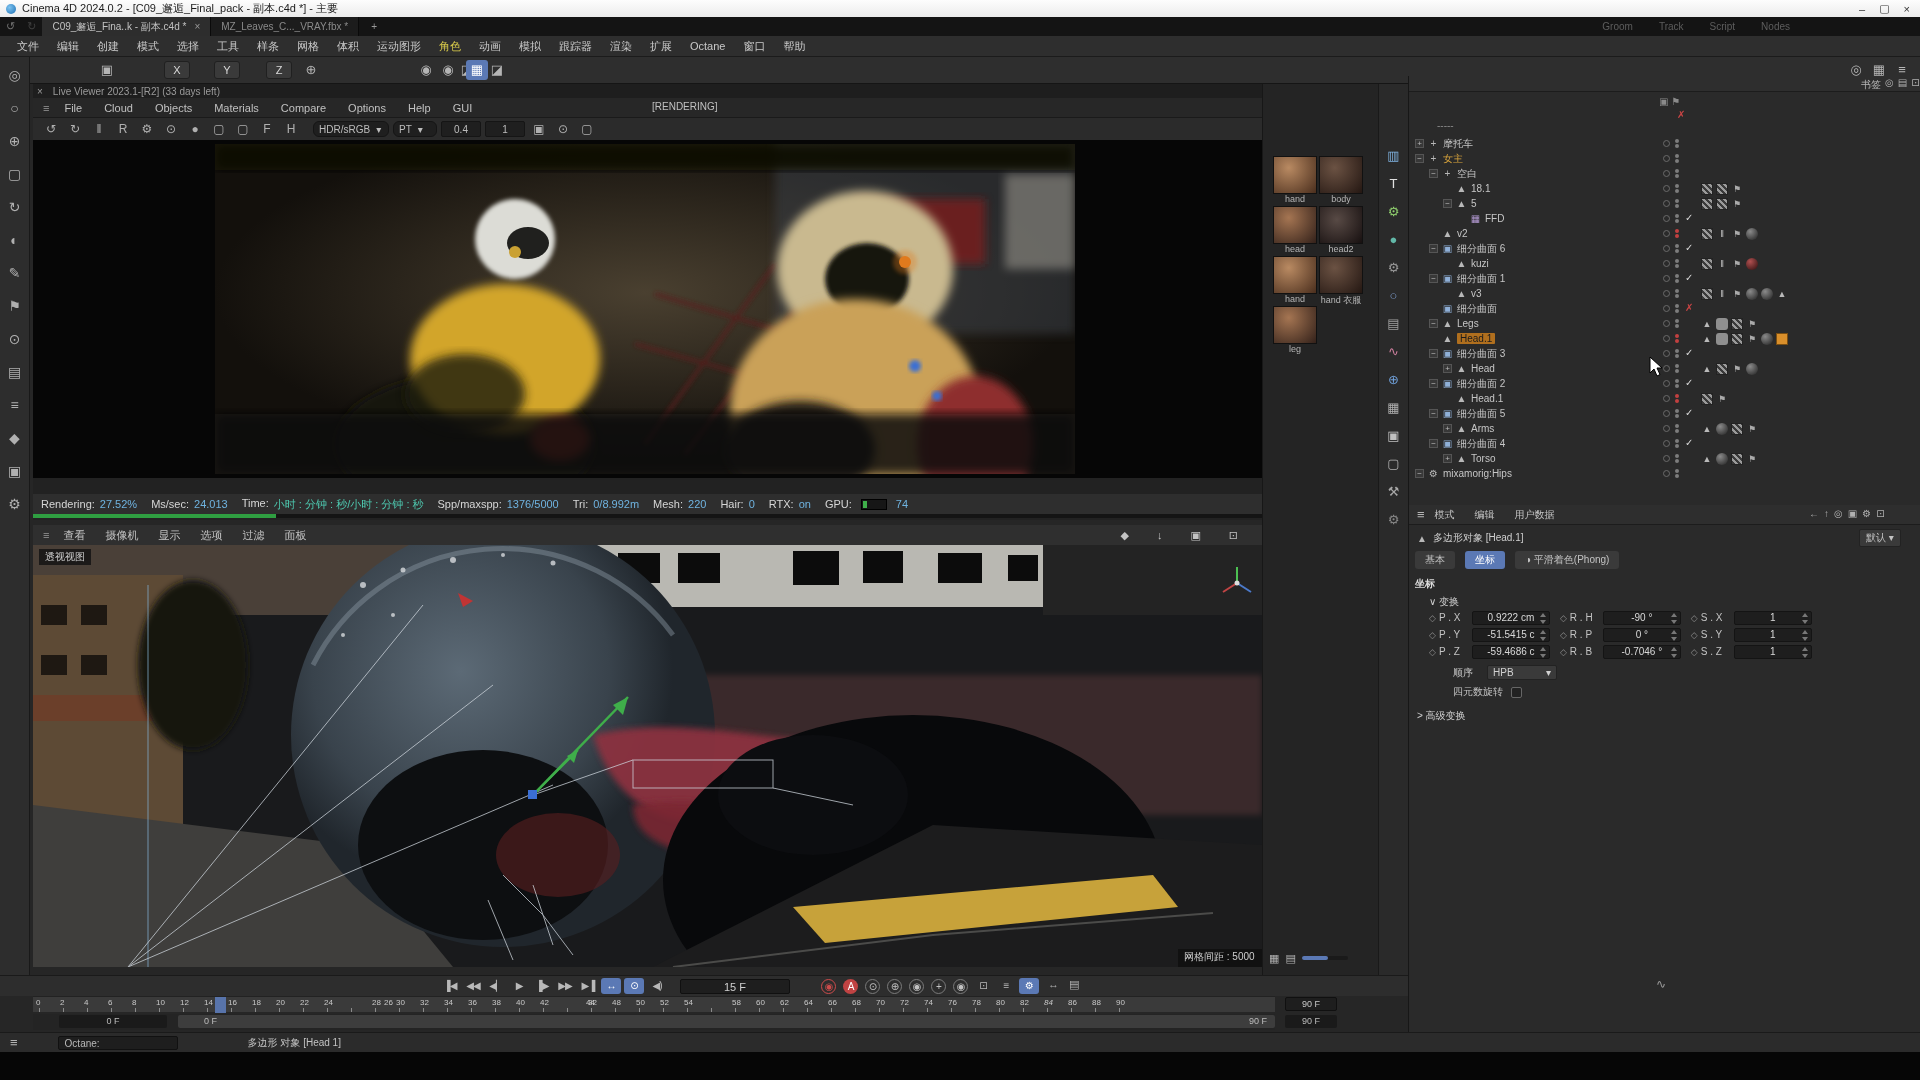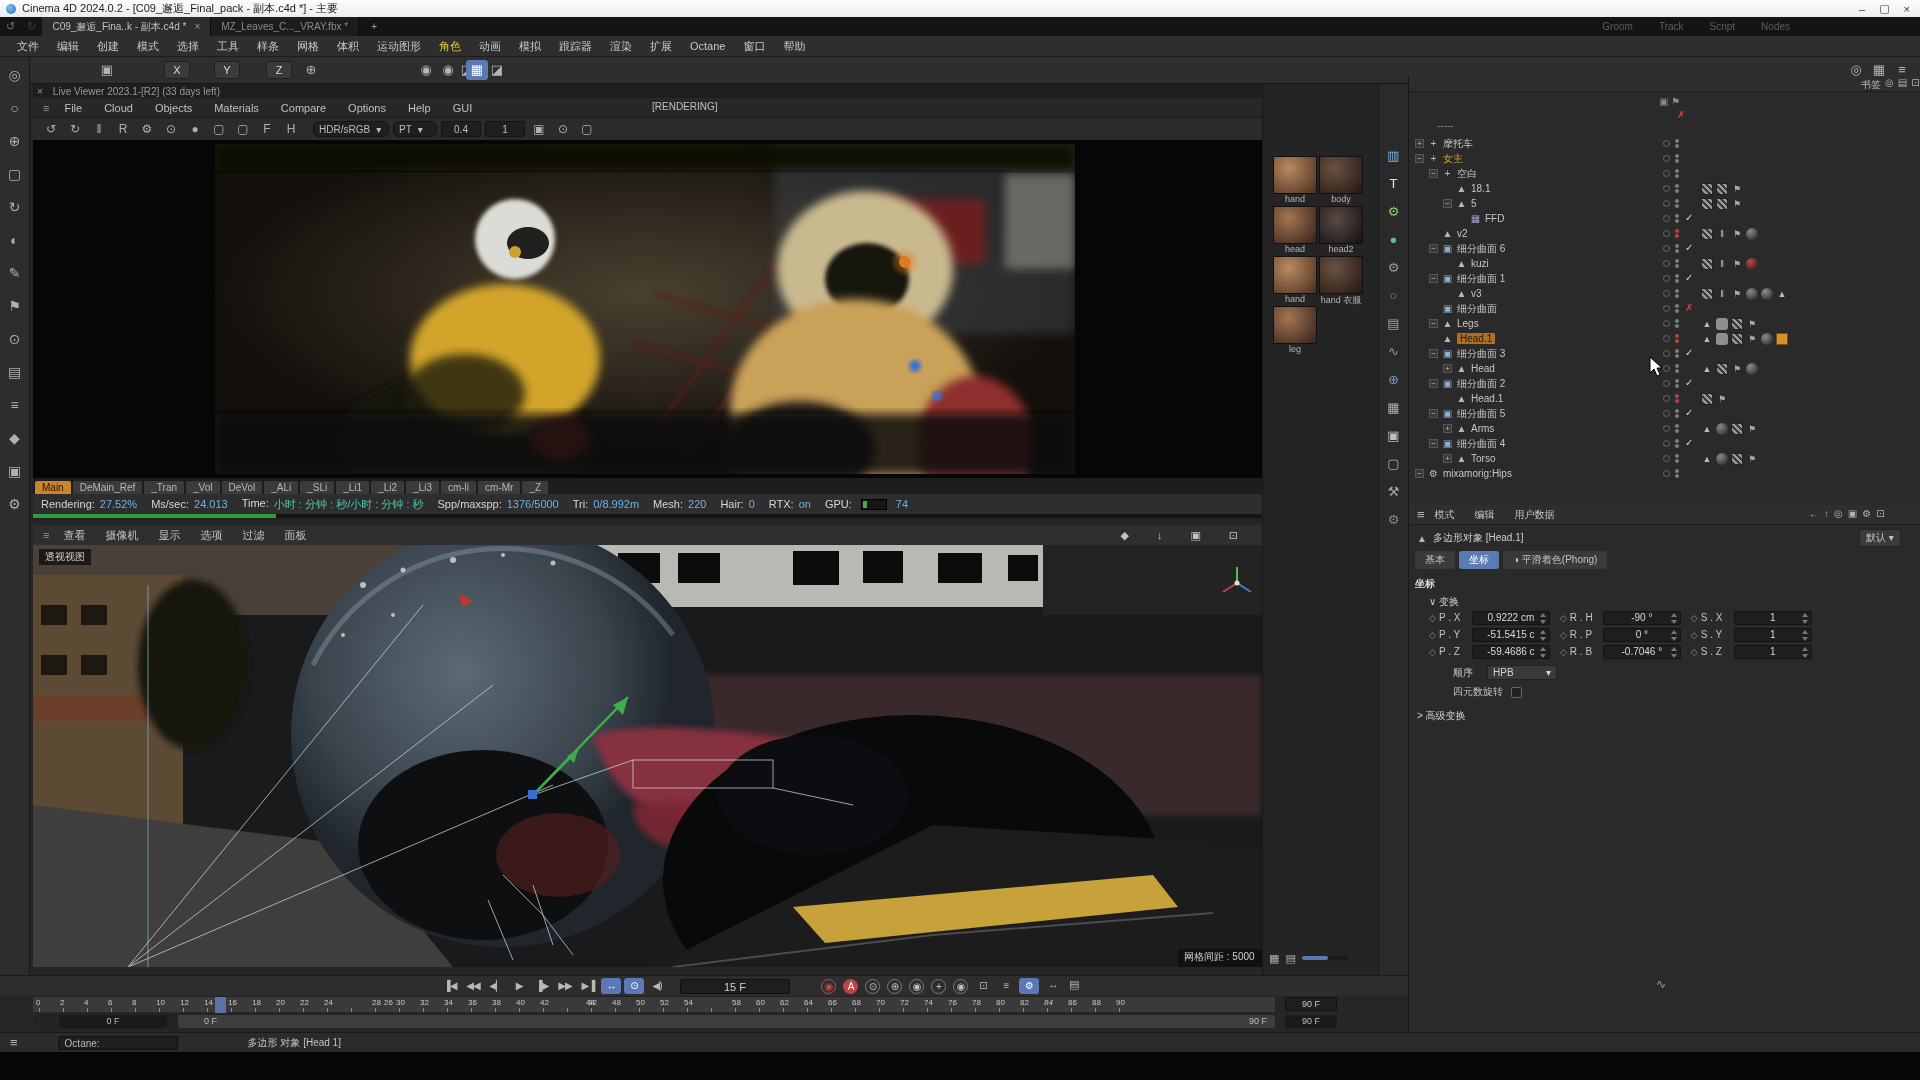--- a/index.html
+++ b/index.html
@@ -100,21 +100,21 @@
 .t-flag{color:#aaa}
 .t-pin{color:#c2c2c2}
 .om-partial{position:absolute;font-size:10px;color:#8a8a8a}
 
 .am{position:absolute;left:1408px;top:505px;width:512px;height:527px;background:#2a2a2a;border-left:1px solid #171717;font-size:10px}
 .am-menu{position:absolute;left:0;top:0;width:100%;height:20px;background:#2e2e2e;border-bottom:1px solid #1c1c1c;display:flex;align-items:center;padding-left:6px}
 .am-menu span.mi{padding:0 10px;color:#c3c3c3}
 .am-rics{position:absolute;left:400px;top:3px;display:flex;gap:5px}
 .am-obj{position:absolute;left:8px;top:26px;display:flex;gap:6px;align-items:center;color:#cfcfcf}
 .am-preset{position:absolute;left:450px;top:24px;background:#3a3a3a;border:1px solid #222;border-radius:2px;padding:1px 6px;color:#c3c3c3}
-.am-tabs{position:absolute;left:6px;top:46px;display:flex;gap:4px}
+.am-tabs{position:absolute;left:6px;top:46px;display:flex;gap:10px}
 .am-tabs span{background:#3a3a3a;border-radius:3px;padding:2px 10px;color:#c3c3c3}
 .am-tabs span.active{background:#5b79b5;color:#fff}
 .am-sec{position:absolute;left:6px;top:72px;color:#dcdcdc;font-weight:bold}
 .am-tr{position:absolute;left:20px;top:90px;color:#cfcfcf}
 .coords{position:absolute;left:0px;top:104px;width:512px}
 .co-row{height:17px;display:flex;padding-left:20px;gap:10px;align-items:center}
 .co-grp{display:flex;align-items:center;gap:3px}
 .co-di{color:#8a8a8a;font-size:9px}
 .co-l{width:30px;color:#c3c3c3}
 .co-f{width:78px;height:14px;background:#1e1e1e;border:1px solid #141414;border-radius:2px;position:relative;display:flex;align-items:center;justify-content:center}
@@ -306,35 +306,20 @@
       <circle cx="690" cy="118" r="12" fill="#e07a1f" opacity=".35" filter="url(#b2)"></circle>
       <ellipse cx="640" cy="265" rx="125" ry="110" fill="#caa159" filter="url(#b5)"></ellipse>
       <ellipse cx="585" cy="305" rx="75" ry="48" fill="#241c12" filter="url(#b5)"></ellipse>
       <ellipse cx="760" cy="300" rx="58" ry="68" fill="#8e2f2f" filter="url(#b5)"></ellipse>
       <circle cx="700" cy="222" r="6" fill="#3b6fd4" filter="url(#b2)"></circle>
       <circle cx="722" cy="252" r="5" fill="#3b6fd4" filter="url(#b2)"></circle>
       <rect x="0" y="270" width="860" height="60" fill="#0a0908" opacity=".85" filter="url(#b5)"></rect>
       <rect x="0" y="0" width="860" height="26" fill="#080705" opacity=".9" filter="url(#b5)"></rect>
     </svg>
   </div>
-  <div class="lv-passes">
-      <span class="active">Main</span>
-      <span>DeMain_Ref</span>
-      <span>_Tran</span>
-      <span>_Vol</span>
-      <span>DeVol</span>
-      <span>_ALi</span>
-      <span>_SLi</span>
-      <span>_Li1</span>
-      <span>_Li2</span>
-      <span>_Li3</span>
-      <span>cm-li</span>
-      <span>cm-Mr</span>
-      <span>_Z</span>
-    </div>
   <div class="lv-stats">
       <span class="stat">
         <span class="sl">Rendering:</span>
         <span class="sv">27.52%</span>
       </span>
       <span class="stat">
         <span class="sl">Ms/sec:</span>
         <span class="sv">24.013</span>
       </span>
       <span class="stat">

